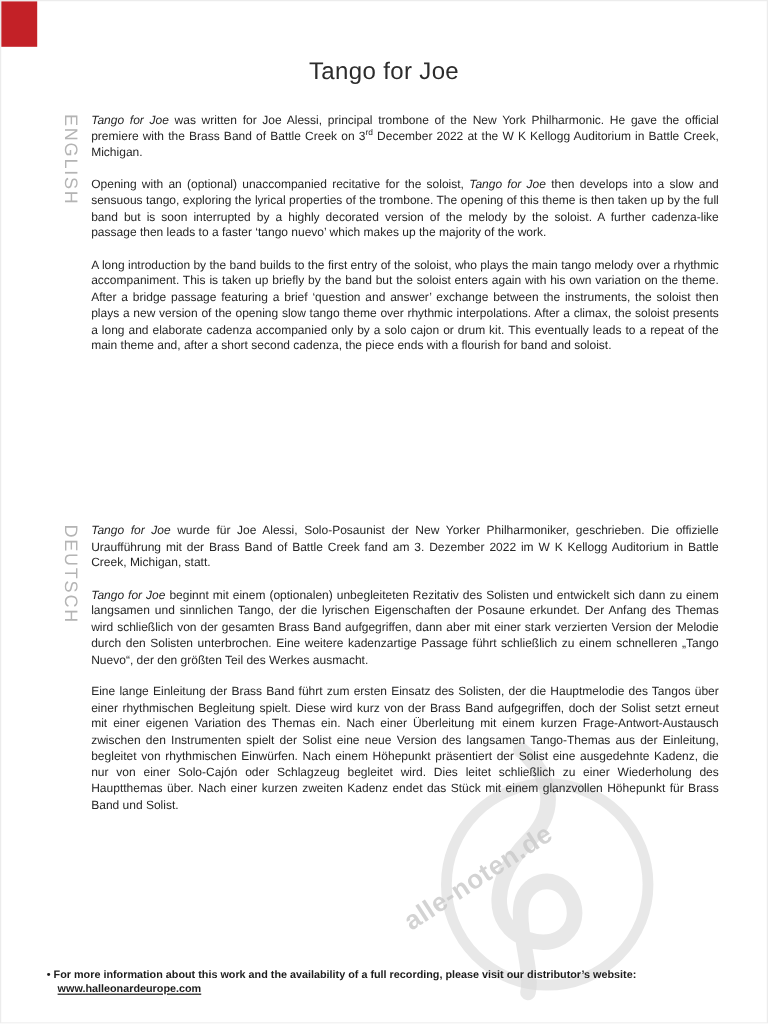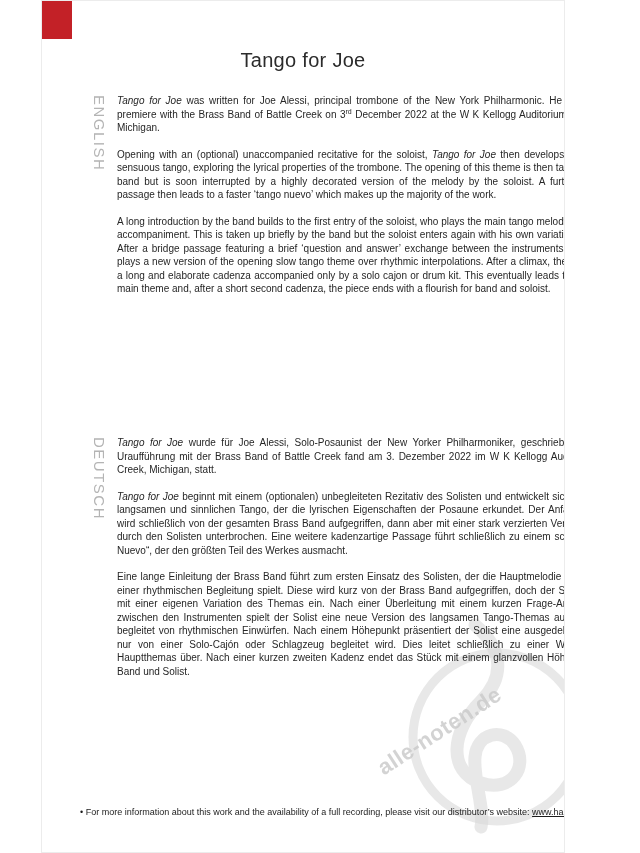--- a/index.html
+++ b/index.html
@@ -1,25 +1,24 @@
 <!DOCTYPE html>
 <html lang="en"><head>
 <meta charset="utf-8">
 <style>
   html,body{margin:0;padding:0;background:#fff;}
   .page{
     position:relative;
-    width:524px;height:853px;
+    width:640px;height:853px;
     background:#ffffff;
     font-family:"Liberation Sans", sans-serif;
     color:#262626;
     overflow:hidden;
     box-sizing:border-box;
     border:1px solid #ececec;
-    margin-left:41px;
   }
   .corner{
     position:absolute;left:0;top:0;
     width:30px;height:38px;
     background:#c32127;
   }
   .title{
     position:absolute;top:48px;left:0;right:0;
     text-align:center;
     font-size:20px;
@@ -66,20 +65,21 @@
   }
   .footer{
     position:absolute;left:38px;top:806px;width:566px;
   }
   .footer-line{
     font-size:9px;
     line-height:11.5px;
     color:#1c1c1c;
     padding-left:9px;
     text-indent:-9px;
+    font-weight:bold;
   }
   .footer-line .link{
     text-decoration:underline;
     cursor:pointer;
   }
 </style>
 </head>
 <body>
 
 <div class="page">

